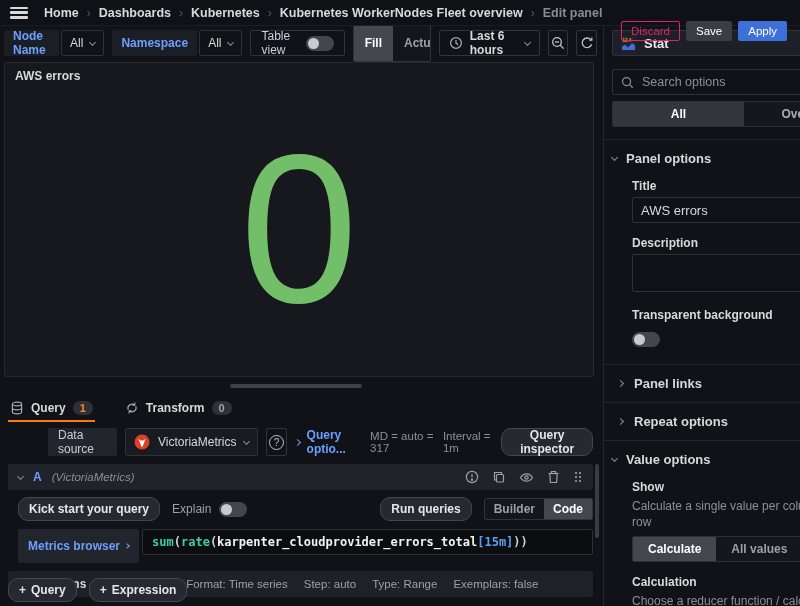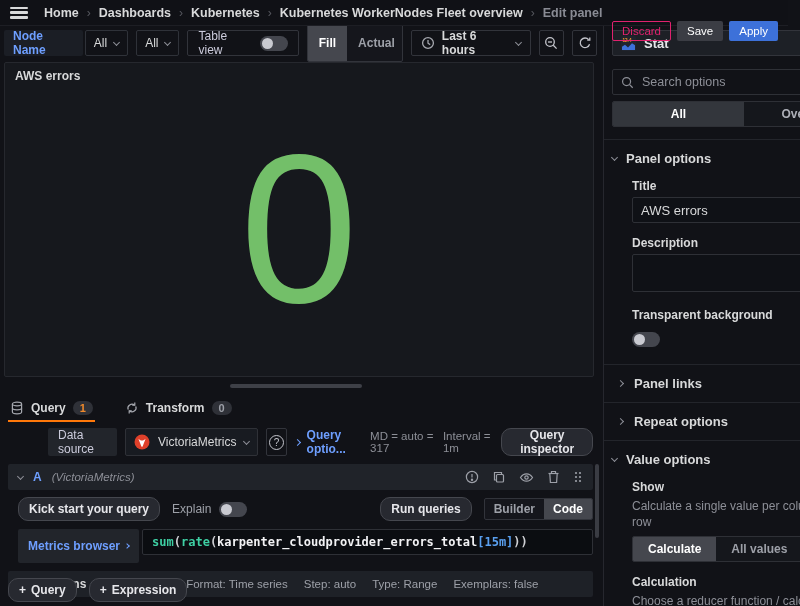--- a/index.html
+++ b/index.html
@@ -1,20 +1,20 @@
 <!DOCTYPE html>
 <html><head>
 <meta charset="utf-8">
 <style>
   * { box-sizing:border-box; margin:0; padding:0; }
   html,body { width:800px; height:606px; overflow:hidden; }
   body { background:#111217; color:#ccccdc; font-family:"Liberation Sans",sans-serif; font-size:12px; position:relative; }
 
   
-  .topnav { position:absolute; top:0; left:0; right:12px; height:26px; display:flex; align-items:center; padding:0 10px; background:#101116; border-bottom:1px solid #1d1e24; z-index:5; }
+  .topnav { position:absolute; top:0; left:0; right:3px; height:26px; display:flex; align-items:center; padding:0 10px; background:#101116; border-bottom:1px solid #1d1e24; z-index:5; }
   .burger { width:18px; height:12px; display:flex; flex-direction:column; justify-content:space-between; margin-right:16px; cursor:pointer; }
   .burger span { height:2.5px; background:#d8d9da; border-radius:1px; }
   .crumbs { display:flex; align-items:center; }
   .crumb { color:#d8d9da; font-weight:600; font-size:12.5px; text-decoration:none; cursor:pointer; }
   .crumb.muted { color:#898b94; cursor:default; }
   .sep { color:#55575e; margin:0 8px; font-size:12px; }
   .topnav-actions { margin-left:auto; display:flex; gap:6px; }
   .topbtn { height:20px; padding:0 9px; border-radius:2px; font-size:11.5px; display:flex; align-items:center; border:1px solid transparent; cursor:pointer; font-family:inherit;margin-top:37px; }
   .btn-discard { background:transparent; border-color:#e0226e; color:#e0226e; }
   .btn-save { background:#3b3d44; color:#ffffff; }
@@ -147,20 +147,21 @@
 
   <div class="toolbar">
     <div class="vargroup">
       <span class="var-label">Node Name</span>
       <span class="var-value">
           <span>All</span>
           <i class="cv d dim"></i>
         </span>
     </div>
     <div class="vargroup">
+      <span class="var-label">Namespace</span>
       <span class="var-value">
           <span>All</span>
           <i class="cv d dim"></i>
         </span>
     </div>
     <div class="tbv">
       <span>Table view</span>
       <span class="toggle">
           <i></i>
         </span>

